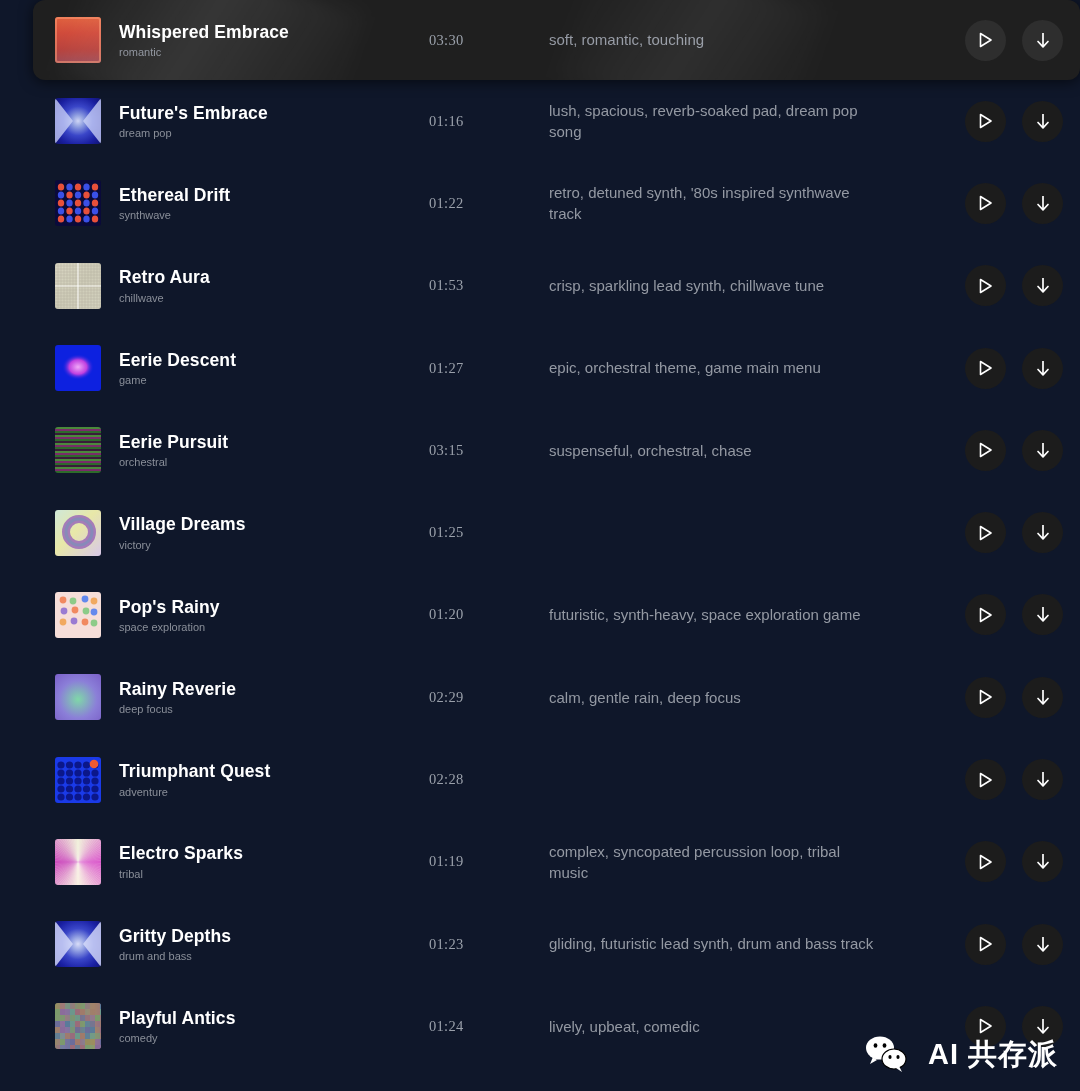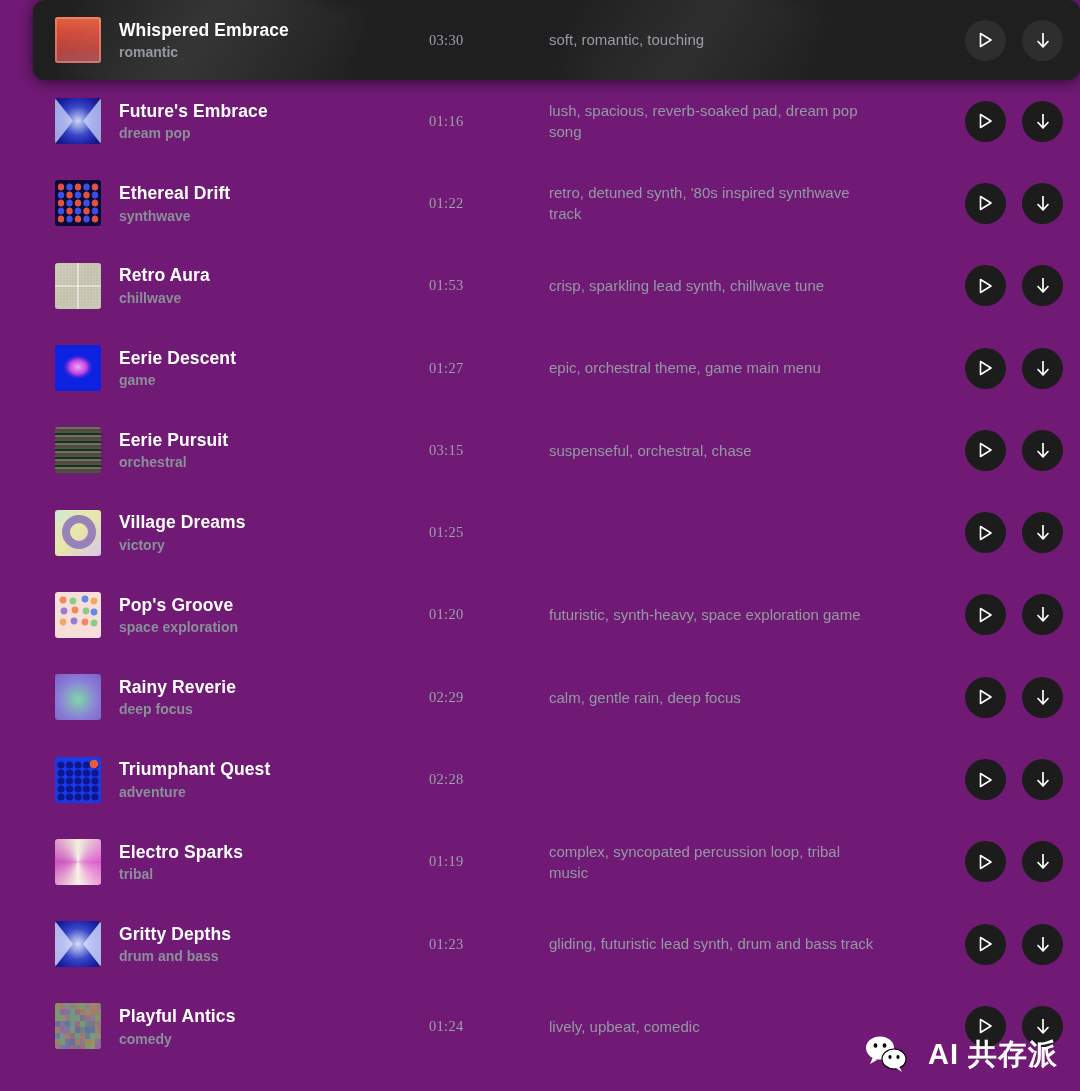--- a/index.html
+++ b/index.html
@@ -5,21 +5,21 @@
   * { margin:0; padding:0; box-sizing:border-box; }
   html, body {
     width:1080px; height:1091px;
     background:#000;
     font-family:"Liberation Sans", sans-serif;
     overflow:hidden;
   }
   #app {
     position:relative;
     width:1080px; height:1091px;
-    background:#701a75;
+    background:#0f172a;
   }
 
   .track-list { position:relative; width:1080px; }
 
   .track-row {
     position:relative;
     display:flex;
     align-items:center;
     height:82.3px;
     padding-left:55px;
@@ -56,26 +56,25 @@
   }
   .title {
     font-size:17.5px;
     font-weight:bold;
     color:#ffffff;
     line-height:1.28;
     letter-spacing:.1px;
     white-space:nowrap;
   }
   .genre {
-    font-size:14px;
+    font-size:11px;
     color:#8a8f99;
     line-height:1.3;
     margin-top:2px;
     white-space:nowrap;
-    font-weight:bold;
   }
 
   .duration {
     flex:0 0 120px;
     font-family:Liberation Serif, serif;
     font-size:14.5px;
     color:#9aa0aa;
     letter-spacing:.3px;
   }
 
@@ -445,21 +444,21 @@
               <circle cx="20" cy="18" r="3.4" fill="#f07a4a" opacity=".85"></circle>
               <circle cx="31" cy="19" r="3.4" fill="#7ac87a" opacity=".85"></circle>
               <circle cx="39" cy="20" r="3.4" fill="#4a7af0" opacity=".85"></circle>
               <circle cx="8" cy="30" r="3.4" fill="#f0a04a" opacity=".85"></circle>
               <circle cx="19" cy="29" r="3.4" fill="#8a6ad0" opacity=".85"></circle>
               <circle cx="30" cy="30" r="3.4" fill="#f07a4a" opacity=".85"></circle>
               <circle cx="39" cy="31" r="3.4" fill="#7ac87a" opacity=".85"></circle>
             </svg></i>
         </div>
         <div class="meta">
-          <div class="title">Pop's Groove</div>
+          <div class="title">Pop's Rainy</div>
           <div class="genre">space exploration</div>
         </div>
         <div class="duration">01:20</div>
         <div class="tags">futuristic, synth-heavy, space exploration game</div>
         <div class="actions">
           <div class="cbtn">
             <span>
               <svg width="15" height="16" viewBox="0 0 15 16">
                 <path d="M2.5 1.5 L13 8 L2.5 14.5 Z" fill="none" stroke="#ffffff" stroke-width="1.6" stroke-linejoin="round"></path>
               </svg>

